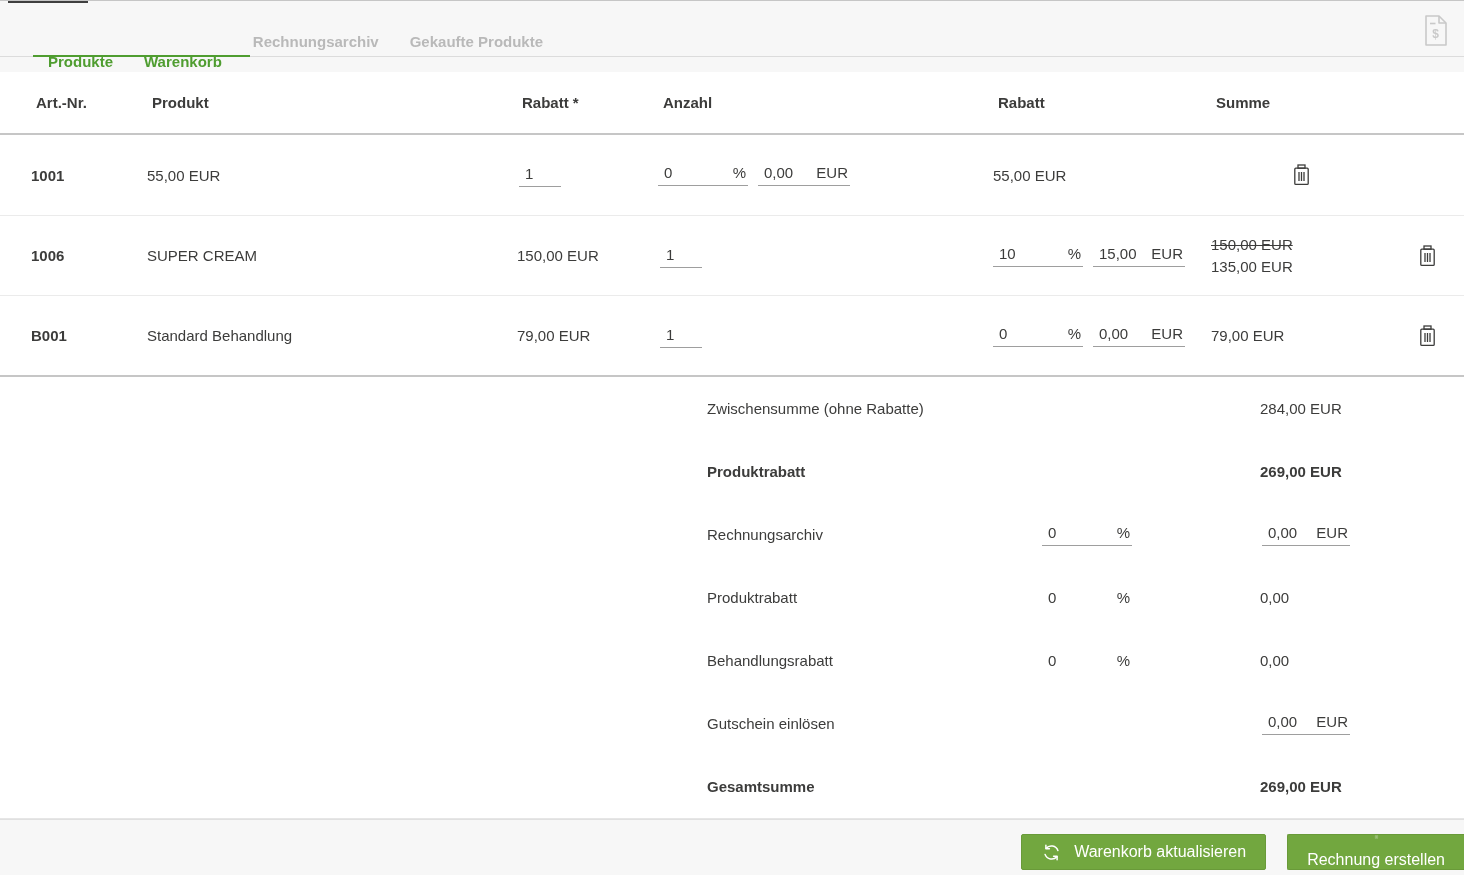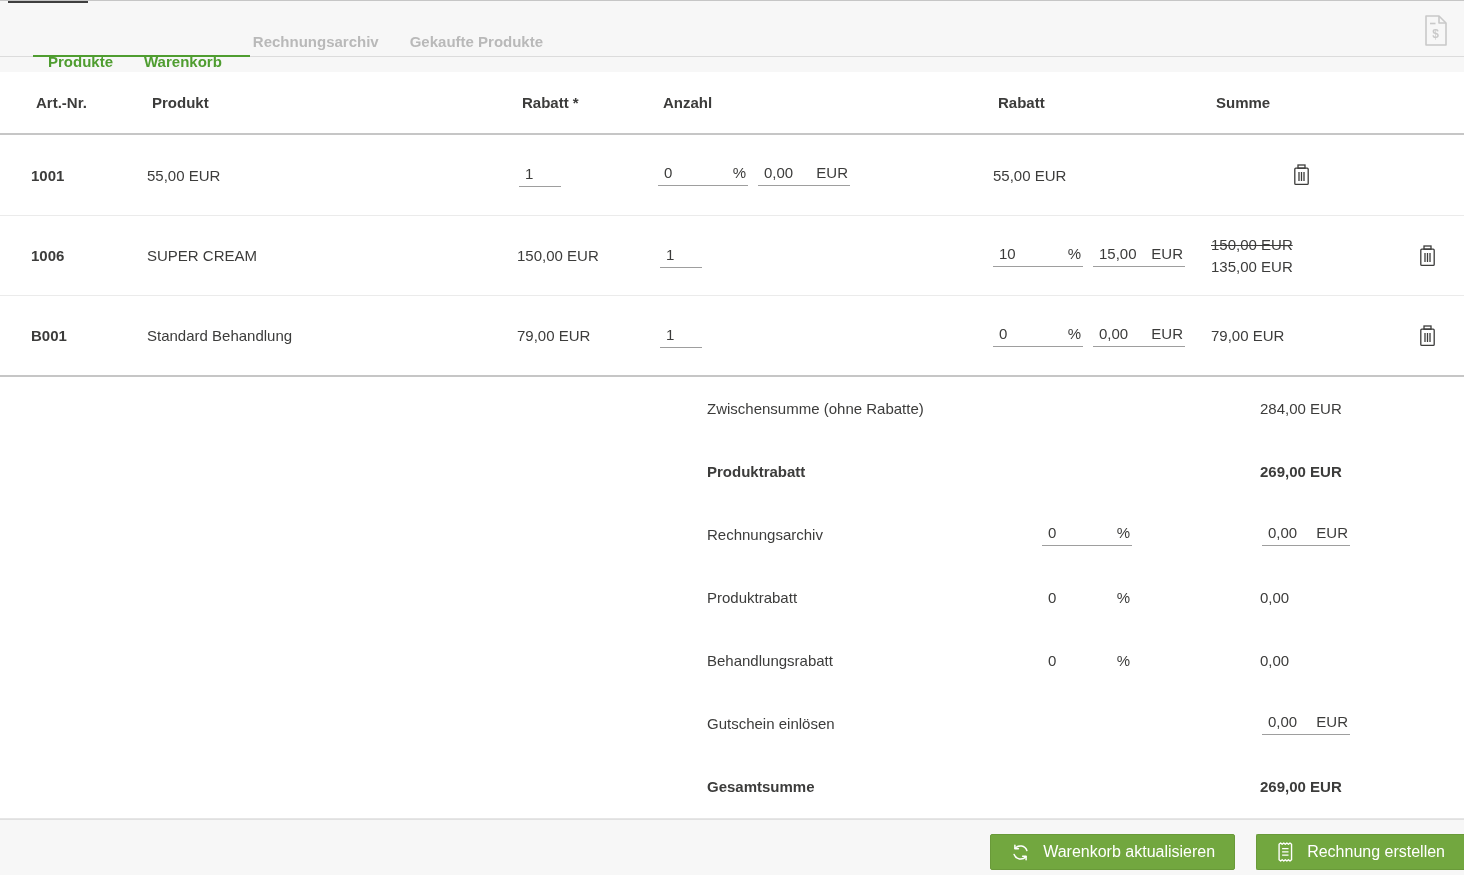--- a/index.html
+++ b/index.html
@@ -48,21 +48,21 @@
   .bold{font-weight:700;}
   .pct-plain{display:flex;width:90px;align-items:baseline;}
   .pct-plain .val{padding-left:6px;}
   .pct-plain .suffix{margin-left:auto;}
   .pct-field .suffix{margin-left:auto;}
   .amt-field .suffix,.sum-amt-field .suffix{margin-left:auto;}
 
   
   .footer{height:56px;background:#f7f7f7;border-top:1px solid #e0e0e0;box-sizing:border-box;display:flex;justify-content:flex-end;align-items:center;gap:21px;padding-top:9px;}
   .btn{height:36px;background:#72a73f;border:1px solid #699a39;color:#fff;display:flex;align-items:center;gap:12px;padding:0 19px;font-size:16px;font-family:inherit;cursor:pointer;border-radius:2px;white-space:nowrap;}
-  .btn:last-child{border-right:none;border-radius:2px 0 0 2px;}
+  .btn:last-child{border-right:none;border-radius:2px 0 0 2px;flex-direction:column;}
 </style>
 </head>
 <body>
 
 <div class="app">
 
   <div class="topbar">
     <div class="top-dark"></div>
     <nav class="tabs">
       <span class="tab green">Produkte</span>

